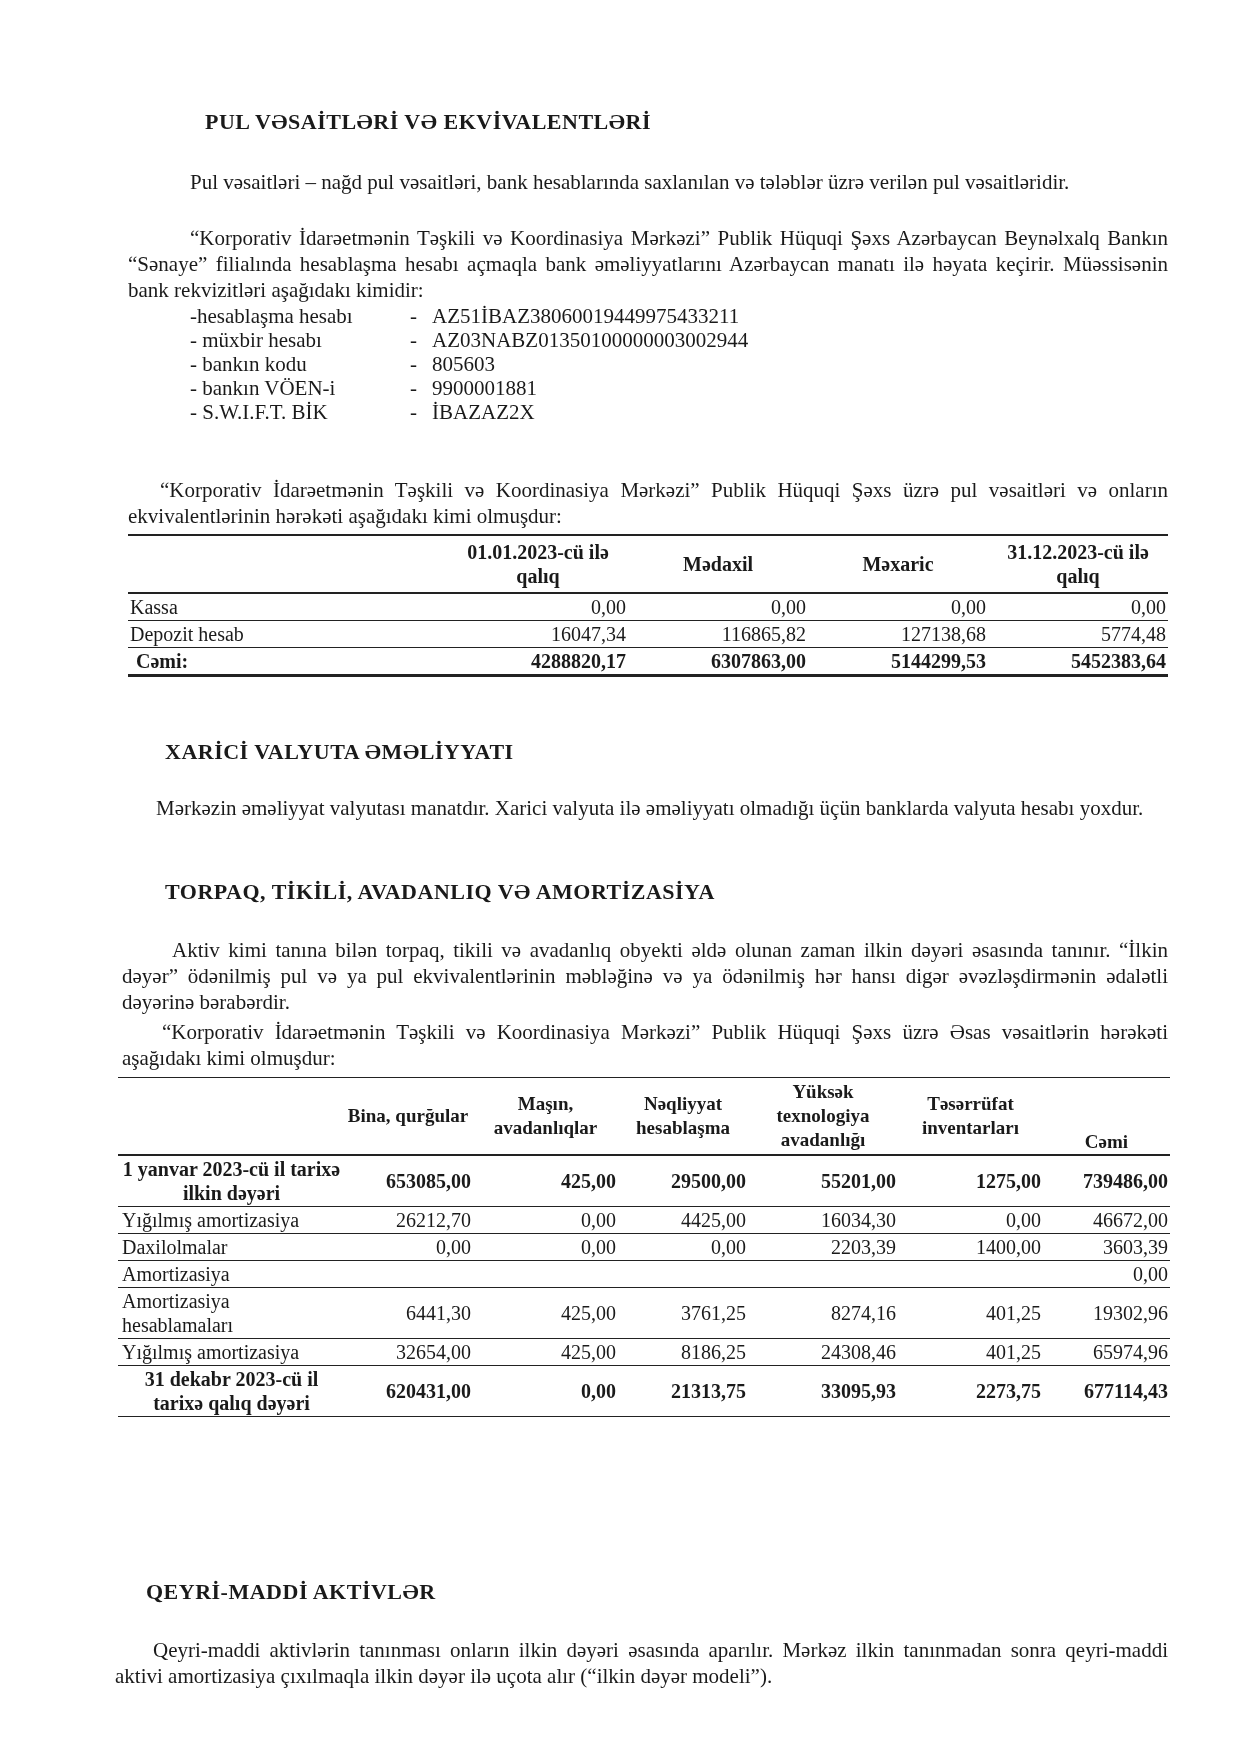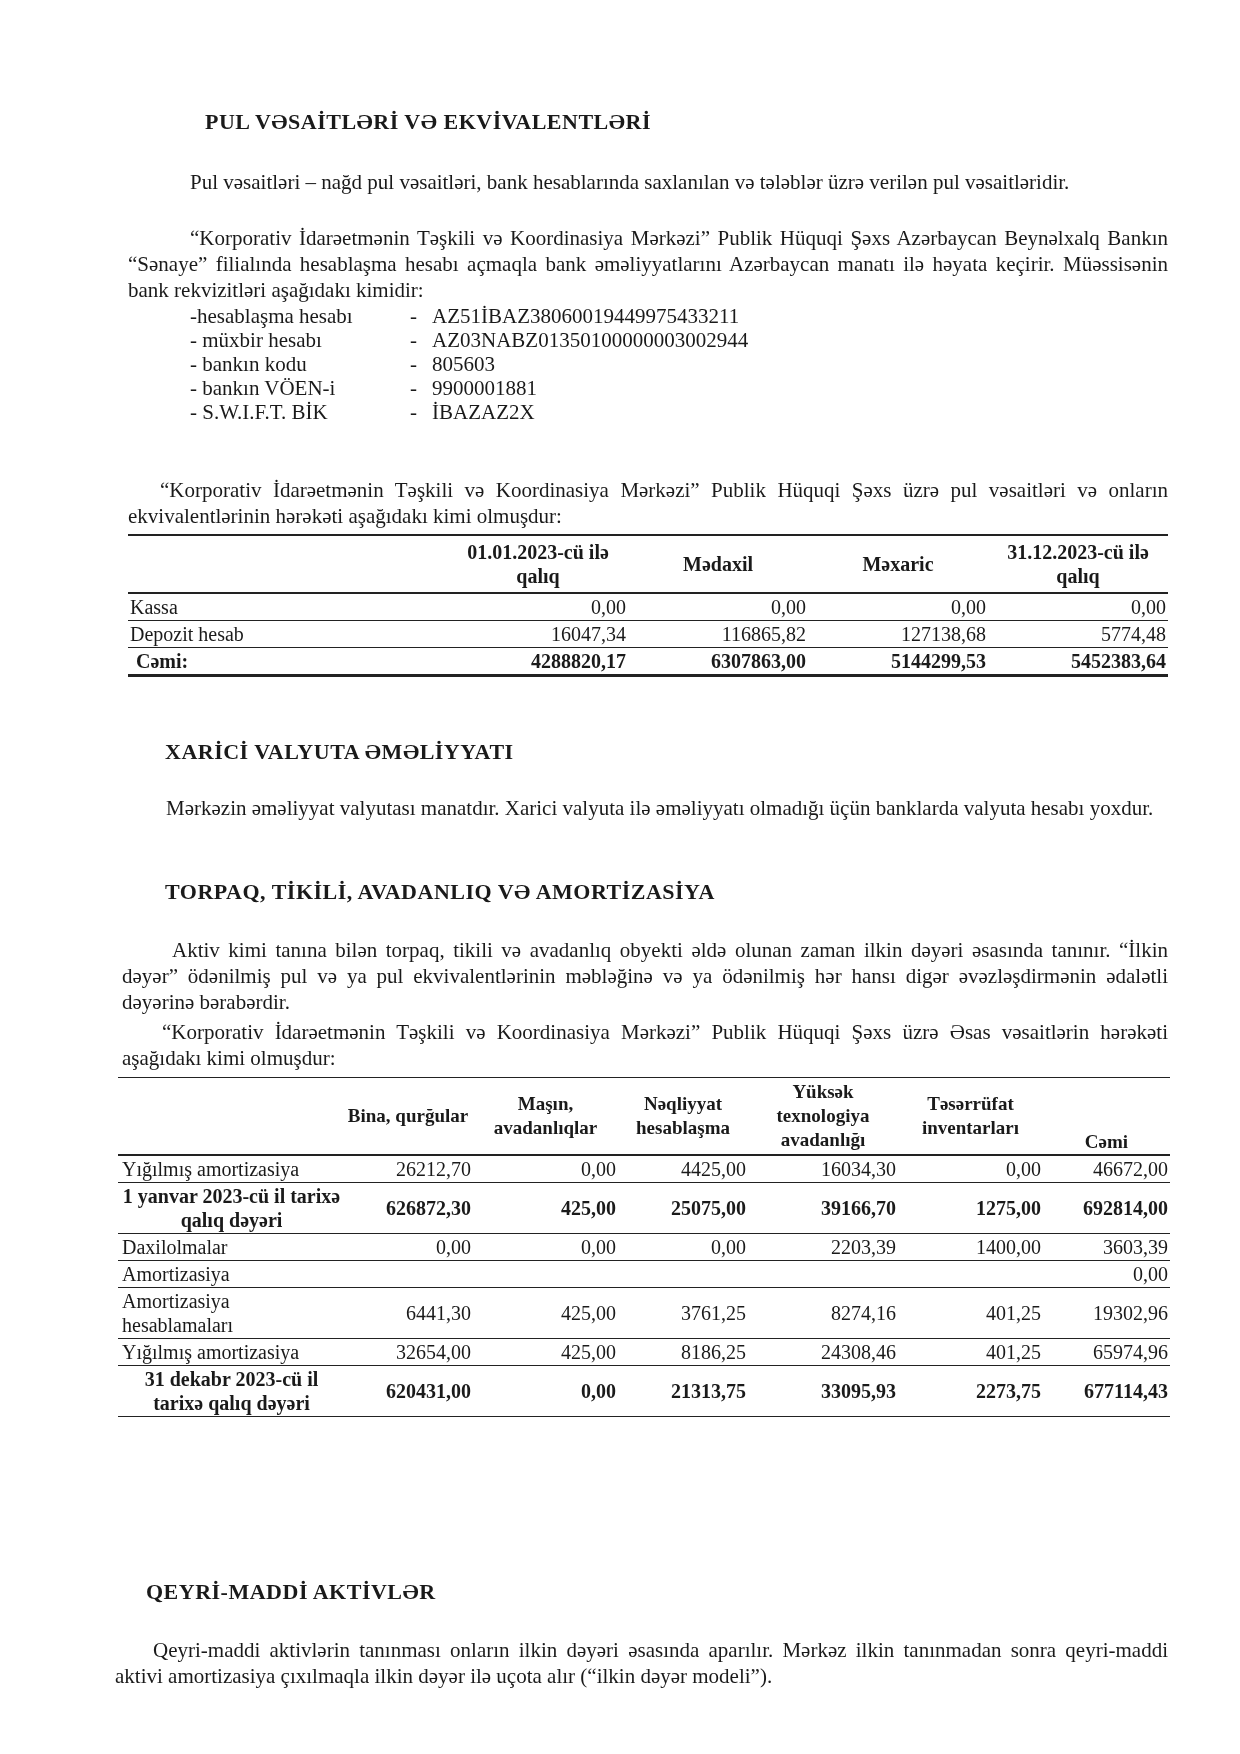--- a/index.html
+++ b/index.html
@@ -121,21 +121,21 @@
         <td style="padding-left:8px;">Cəmi:</td>
         <td class="num">4288820,17</td>
         <td class="num">6307863,00</td>
         <td class="num">5144299,53</td>
         <td class="num">5452383,64</td>
       </tr>
     </tbody>
   </table>
 
   <div class="h1" style="left:165px; top:710px;">XARİCİ VALYUTA ƏMƏLİYYATI</div>
-  <div class="para" style="left:122px; top:766px; width:1046px;">
+  <div class="para" style="left:112px; top:766px; width:1046px;">
     <span class="indent" style="width:44px;"></span><span>Mərkəzin əməliyyat valyutası manatdır. Xarici valyuta ilə əməliyyatı olmadığı üçün banklarda valyuta hesabı yoxdur.</span>
   </div>
 
   <div class="h1" style="left:165px; top:850px;">TORPAQ, TİKİLİ, AVADANLIQ VƏ AMORTİZASİYA</div>
   <div class="para" style="left:122px; top:908px; width:1046px;">
     <span class="indent" style="width:50px;"></span><span>Aktiv kimi tanına bilən torpaq, tikili və avadanlıq obyekti əldə olunan zaman ilkin dəyəri əsasında tanınır. “İlkin dəyər” ödənilmiş pul və ya pul ekvivalentlərinin məbləğinə və ya ödənilmiş hər hansı digər əvəzləşdirmənin ədalətli dəyərinə bərabərdir.</span>
   </div>
   <div class="para" style="left:122px; top:990px; width:1046px;">
     <span class="indent" style="width:40px;"></span><span>“Korporativ İdarəetmənin Təşkili və Koordinasiya Mərkəzi” Publik Hüquqi Şəxs üzrə Əsas vəsaitlərin hərəkəti aşağıdakı kimi olmuşdur:</span>
   </div>
@@ -155,37 +155,37 @@
         <th></th>
         <th>Bina, qurğular</th>
         <th>Maşın, avadanlıqlar</th>
         <th>Nəqliyyat hesablaşma</th>
         <th>Yüksək texnologiya avadanlığı</th>
         <th>Təsərrüfat inventarları</th>
         <th style="vertical-align:bottom;">Cəmi</th>
       </tr>
     </thead>
     <tbody>
+      <tr class="double bold">
+        <td class="lbl">1 yanvar 2023-cü il tarixə ilkin dəyəri</td>
+        <td class="num">653085,00</td>
+        <td class="num">425,00</td>
+        <td class="num">29500,00</td>
+        <td class="num">55201,00</td>
+        <td class="num">1275,00</td>
+        <td class="num">739486,00</td>
+      </tr>
       <tr class="single">
         <td class="lbl">Yığılmış amortizasiya</td>
         <td class="num">26212,70</td>
         <td class="num">0,00</td>
         <td class="num">4425,00</td>
         <td class="num">16034,30</td>
         <td class="num">0,00</td>
         <td class="num">46672,00</td>
-      </tr>
-      <tr class="double bold">
-        <td class="lbl">1 yanvar 2023-cü il tarixə qalıq dəyəri</td>
-        <td class="num">626872,30</td>
-        <td class="num">425,00</td>
-        <td class="num">25075,00</td>
-        <td class="num">39166,70</td>
-        <td class="num">1275,00</td>
-        <td class="num">692814,00</td>
       </tr>
       <tr class="single">
         <td class="lbl">Daxilolmalar</td>
         <td class="num">0,00</td>
         <td class="num">0,00</td>
         <td class="num">0,00</td>
         <td class="num">2203,39</td>
         <td class="num">1400,00</td>
         <td class="num">3603,39</td>
       </tr>

